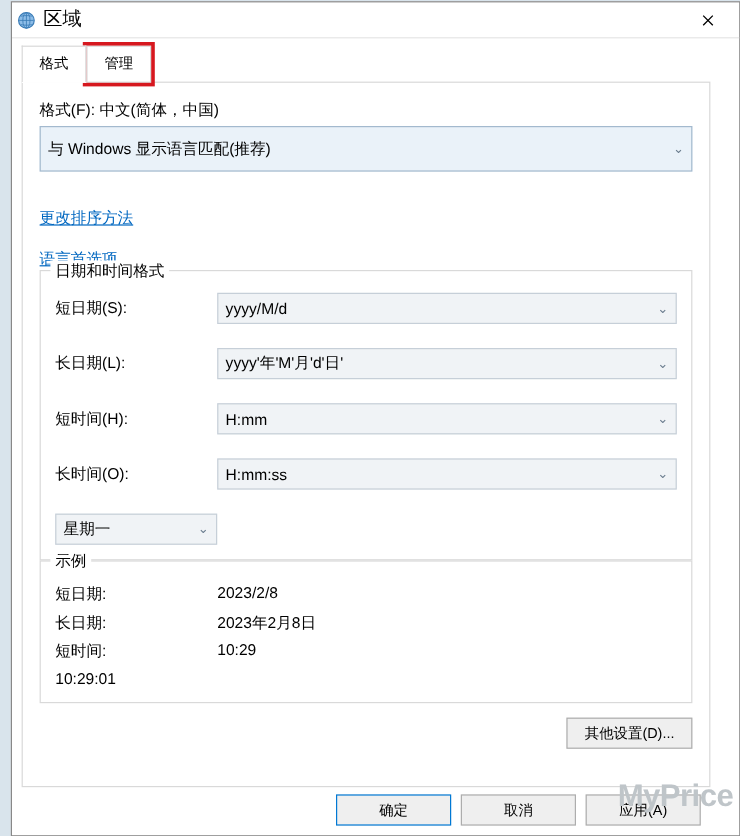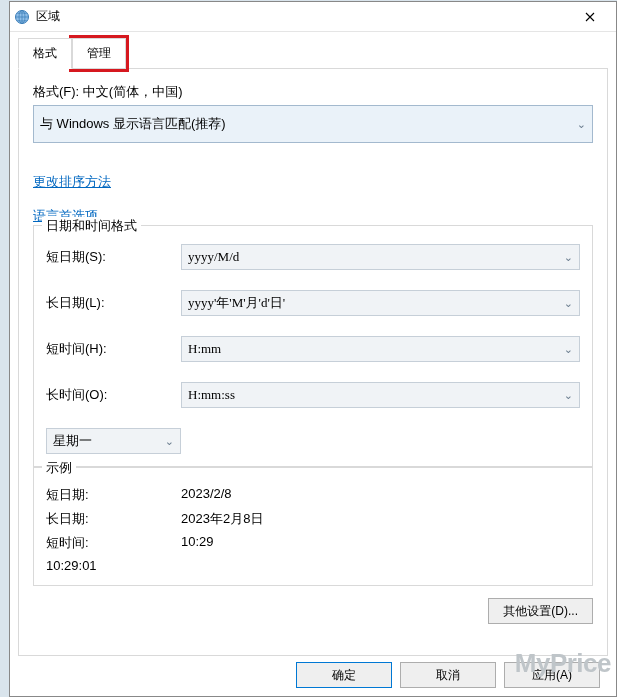--- a/index.html
+++ b/index.html
@@ -1,37 +1,37 @@
 <!DOCTYPE html>
 <html><head>
   <meta charset="utf-8">
   <style>
     * { box-sizing: border-box; margin: 0; padding: 0; }
     body { font-family: "Microsoft YaHei", "Segoe UI", sans-serif; font-size: 12px; background: #d9e4ec; width: 617px; height: 697px; position: relative; overflow: hidden; }
     .window { position: absolute; left: 9px; top: 1px; right: 0; bottom: 0; background: #fff; border: 1px solid #888; display: flex; flex-direction: column; }
     .titlebar { height: 30px; display: flex; align-items: center; padding: 0 4px; border-bottom: 1px solid #e5e5e5; }
     .titlebar-icon { width: 16px; height: 16px; margin-right: 6px; }
-    .titlebar-title { flex: 1; font-size: 12px; color: #000; }
+    .titlebar-title { flex: 1; font-size: 16px; color: #000; }
     .titlebar-close { width: 45px; height: 28px; display: flex; align-items: center; justify-content: center; color: #000; }
-    .client { flex: 1; padding: 6px 8px 8px 8px; display: flex; flex-direction: column; }
+    .client { flex: 1; padding: 6px 24px 8px 8px; display: flex; flex-direction: column; }
     .tabstrip { display: flex; align-items: flex-end; margin-bottom: -1px; position: relative; }
     .tab { padding: 6px 14px; border: 1px solid #d9d9d9; background: #fff; border-bottom: 1px solid #fff; font-size: 12px; cursor: default; position: relative; }
     .tab.inactive { background: #fff; border-bottom: 1px solid #d9d9d9; }
     .tab.active { background: #fff; z-index: 2; }
     .tab-highlight { position: absolute; top: -4px; left: -4px; right: -4px; bottom: -4px; border: 3px solid #d6181f; pointer-events: none; }
     .tabpanel { border: 1px solid #d9d9d9; padding: 14px; flex: 1; display: flex; flex-direction: column; }
     .row { margin-bottom: 6px; }
     .label { font-size: 13px; color: #000; }
     .dropdown { width: 100%; height: 38px; border: 1px solid #a3b9ce; background: #eaf2f9; display: flex; align-items: center; padding: 0 6px; font-size: 13px; color: #000; position: relative; margin-top: 4px; }
     .dropdown .chev { position: absolute; right: 6px; top: 50%; transform: translateY(-50%); color: #6a7c8e; font-size: 11px; }
     .link { color: #0067c0; text-decoration: underline; font-size: 13px; cursor: pointer; display: inline-block; margin-top: 24px; }
     .groupbox { border: 1px solid #d9d9d9; position: relative; padding: 18px 12px 12px 12px; }
     .groupbox-title { position: absolute; top: -9px; left: 8px; background: #fff; padding: 0 4px; font-size: 13px; color: #000; }
     .grid { display: grid; grid-template-columns: 135px 1fr; row-gap: 20px; align-items: center; }
-    .small-dropdown { height: 26px; border: 1px solid #c6cfd8; background: #f0f3f6; display: flex; align-items: center; padding: 0 6px; font-size: 13px; position: relative; font-family: Liberation Serif, serif; }
+    .small-dropdown { height: 26px; border: 1px solid #c6cfd8; background: #f0f3f6; display: flex; align-items: center; padding: 0 6px; font-size: 13px; position: relative; }
     .small-dropdown .chev { position: absolute; right: 6px; top: 50%; transform: translateY(-50%); color: #6a7c8e; font-size: 11px; }
     .glabel { font-size: 13px; color: #000; }
     .example-grid { display: grid; grid-template-columns: 135px 1fr; row-gap: 6px; }
     .gbottomrow { display: flex; justify-content: flex-end; margin-top: 12px; }
     .btn { min-width: 96px; height: 26px; border: 1px solid #adadad; background: #efefef; font-size: 12px; display: inline-flex; align-items: center; justify-content: center; padding: 0 14px; cursor: default; }
     .btn.default { border: 1.5px solid #0078d4; }
     .footer { display: flex; justify-content: flex-end; gap: 8px; padding: 6px 8px 0 8px; }
     .spacer-flex { flex: 1; }
     .watermark { position: absolute; right: 6px; bottom: 18px; font-family: "Segoe UI", sans-serif; font-weight: 700; font-size: 26px; color: #bfc5c9; letter-spacing: -0.5px; pointer-events: none; }
   </style>

